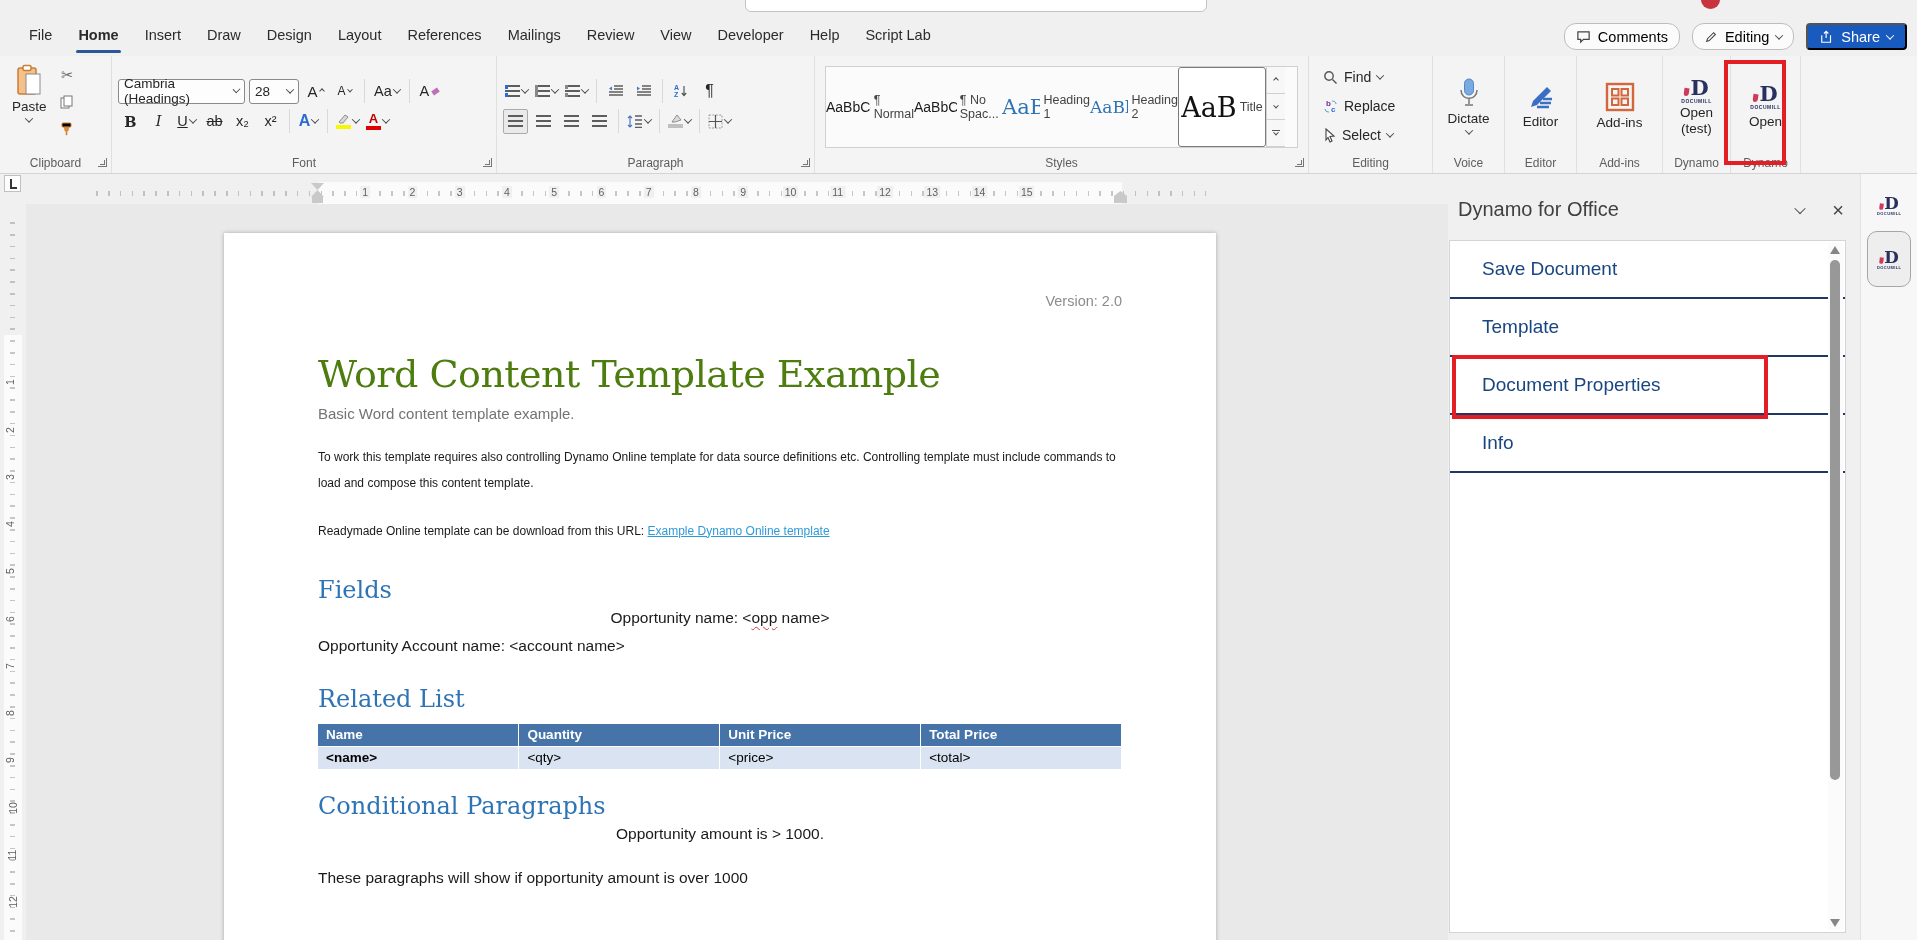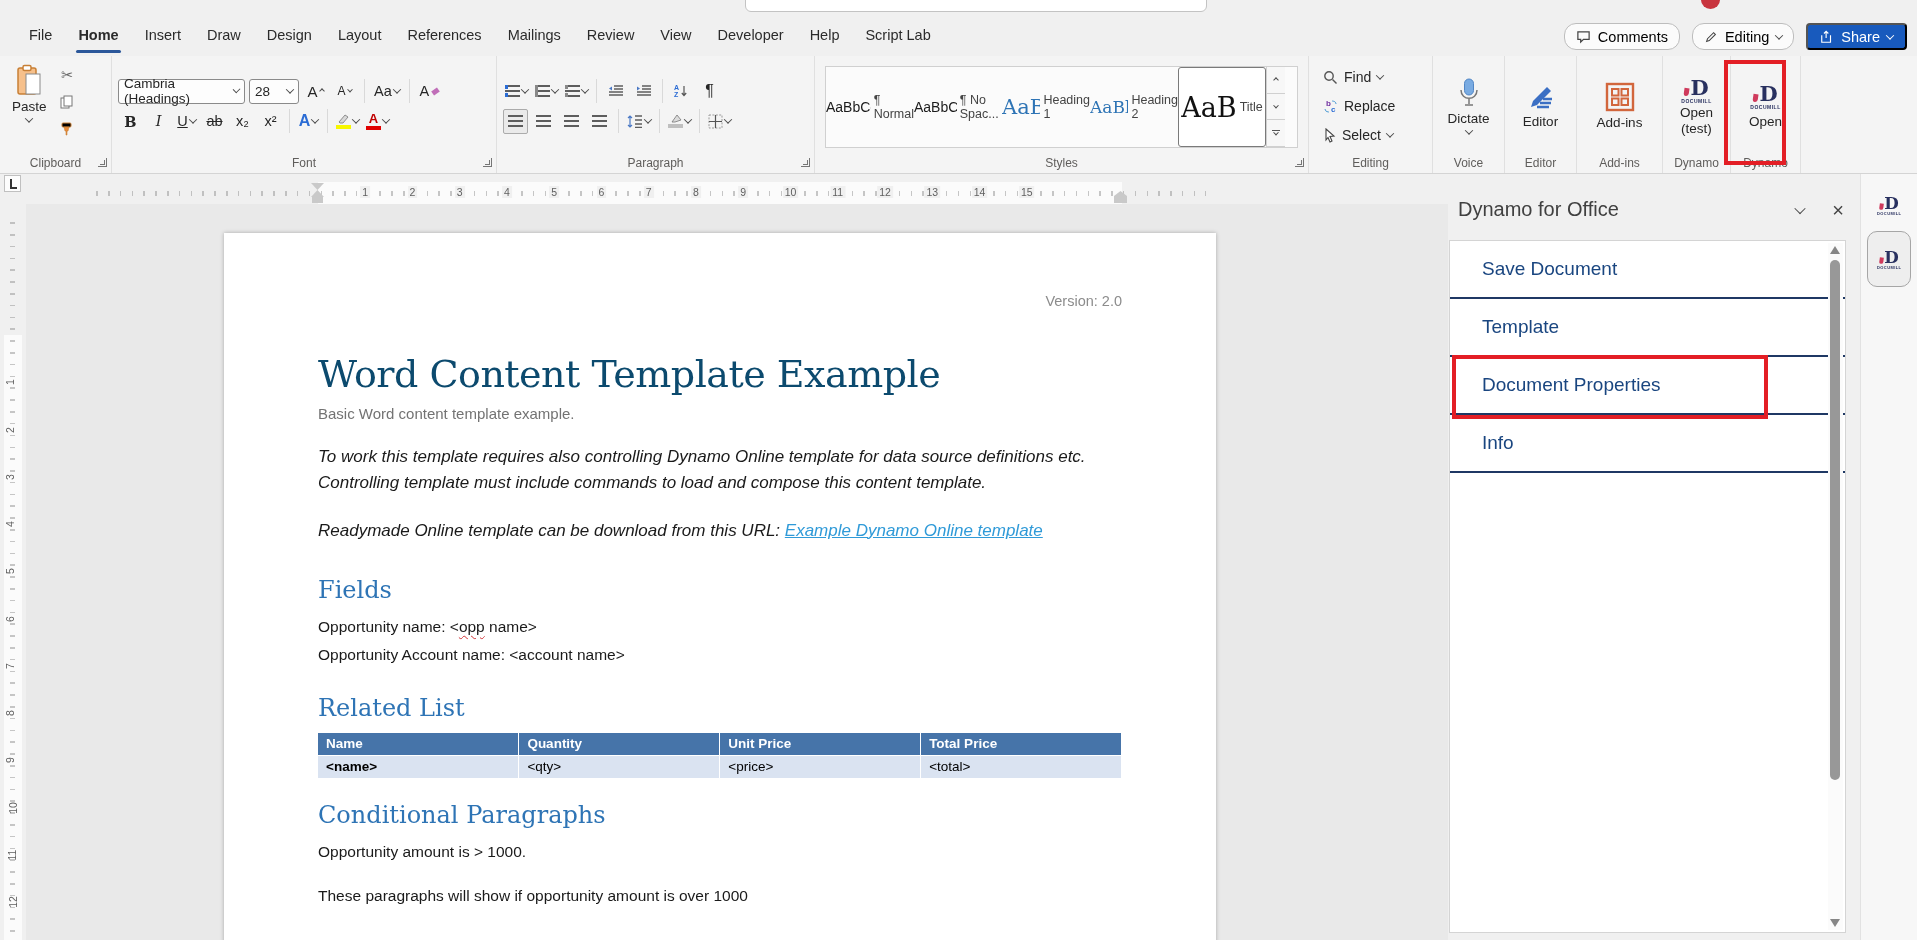--- a/index.html
+++ b/index.html
@@ -88,30 +88,30 @@
   .vruler .white-zone { position:absolute; top:153px; bottom:0; left:4px; right:4px; background:#fbfbfb; }
   .vticks { position:absolute; top:30px; bottom:4px; left:10px; width:5px; background:repeating-linear-gradient(180deg,transparent 0 10.3px,#9a9a9a 10.3px 11.8px); opacity:.55; }
   .vrn { position:absolute; left:7px; font-size:10.5px; color:#5f5f5f; transform:rotate(-90deg); }
   .tab-selector { position:absolute; left:4px; top:-7px; width:17px; height:17px; background:#fdfdfd; border:1px solid #c0c0c0; }
   .tab-selector::after { content:""; position:absolute; left:5px; top:3px; width:5px; height:8px; border-left:2px solid #333; border-bottom:2px solid #333; }
 
   
   .canvas { position:absolute; left:26px; top:204px; width:1422px; height:736px; background:#e9e9e9; overflow:hidden; }
   .page { position:absolute; left:198px; top:29px; width:992px; height:760px; background:#fff; box-shadow:0 0 4px rgba(0,0,0,.28); padding:60px 94px 0 94px; }
   .doc-version { text-align:right; font-size:14.5px; color:#8c8c8c; }
-  .doc-title { margin-top:42px; font-family:"DejaVu Serif", serif; font-size:38px; font-weight:normal; color:#0c4a6e; letter-spacing:-0.5px; line-height:1.25; }
+  .doc-title { margin-top:42px; font-family:"DejaVu Serif", serif; font-size:38px; font-weight:normal; color:#4d7c0f; letter-spacing:-0.5px; line-height:1.25; }
   .doc-sub { margin-top:6px; font-size:15px; color:#737373; }
-  .doc-p { margin-top:22px; font-size:17px; line-height:26px; color:#1a1a1a;font-style:italic; }
+  .doc-p { margin-top:22px; font-size:12px; line-height:26px; color:#1a1a1a; }
   .doc-link { color:#2f9ad8; text-decoration:underline; }
   .doc-h1 { font-family:"DejaVu Serif", serif; font-size:24px; font-weight:normal; color:#2e74b5; }
   .h-fields { margin-top:32px; }
   .h-related { margin-top:28px; }
   .h-cond { margin-top:22px; }
   .doc-line { font-size:15.5px; line-height:22px; color:#1a1a1a; }
-  .mt8 { margin-top:12px; } .mt24 { margin-top:24px; } .mt6 { margin-top:6px; } .mt22 { margin-top:22px; } .mt10 { margin-top:10px; }
+  .mt8 { margin-top:3px;text-align:center; } .mt24 { margin-top:24px; } .mt6 { margin-top:6px; } .mt22 { margin-top:22px; } .mt10 { margin-top:10px; }
   .squiggle { text-decoration:underline; text-decoration-style:wavy; text-decoration-color:#d13438; text-underline-offset:3px; text-decoration-thickness:1px; }
   .doc-table { width:804px; border-collapse:collapse; table-layout:fixed; font-size:13.5px; }
   .doc-table th { background:#4674a9; color:#fff; text-align:left; font-weight:bold; height:23px; padding:0 0 0 8px; border:1px solid #fff; border-left:none; }
   .doc-table td { background:#dae3f1; color:#000; height:23px; padding:0 0 0 8px; border:1px solid #fff; border-left:none; }
   .doc-table .bold { font-weight:bold; }
 
   
   .sidebar { position:absolute; left:1448px; top:174px; width:412px; height:766px; background:#f0f0f0; }
   .sb-header { display:flex; align-items:center; padding:24px 16px 0 10px; }
   .sb-title { font-size:20px; color:#404040; }

